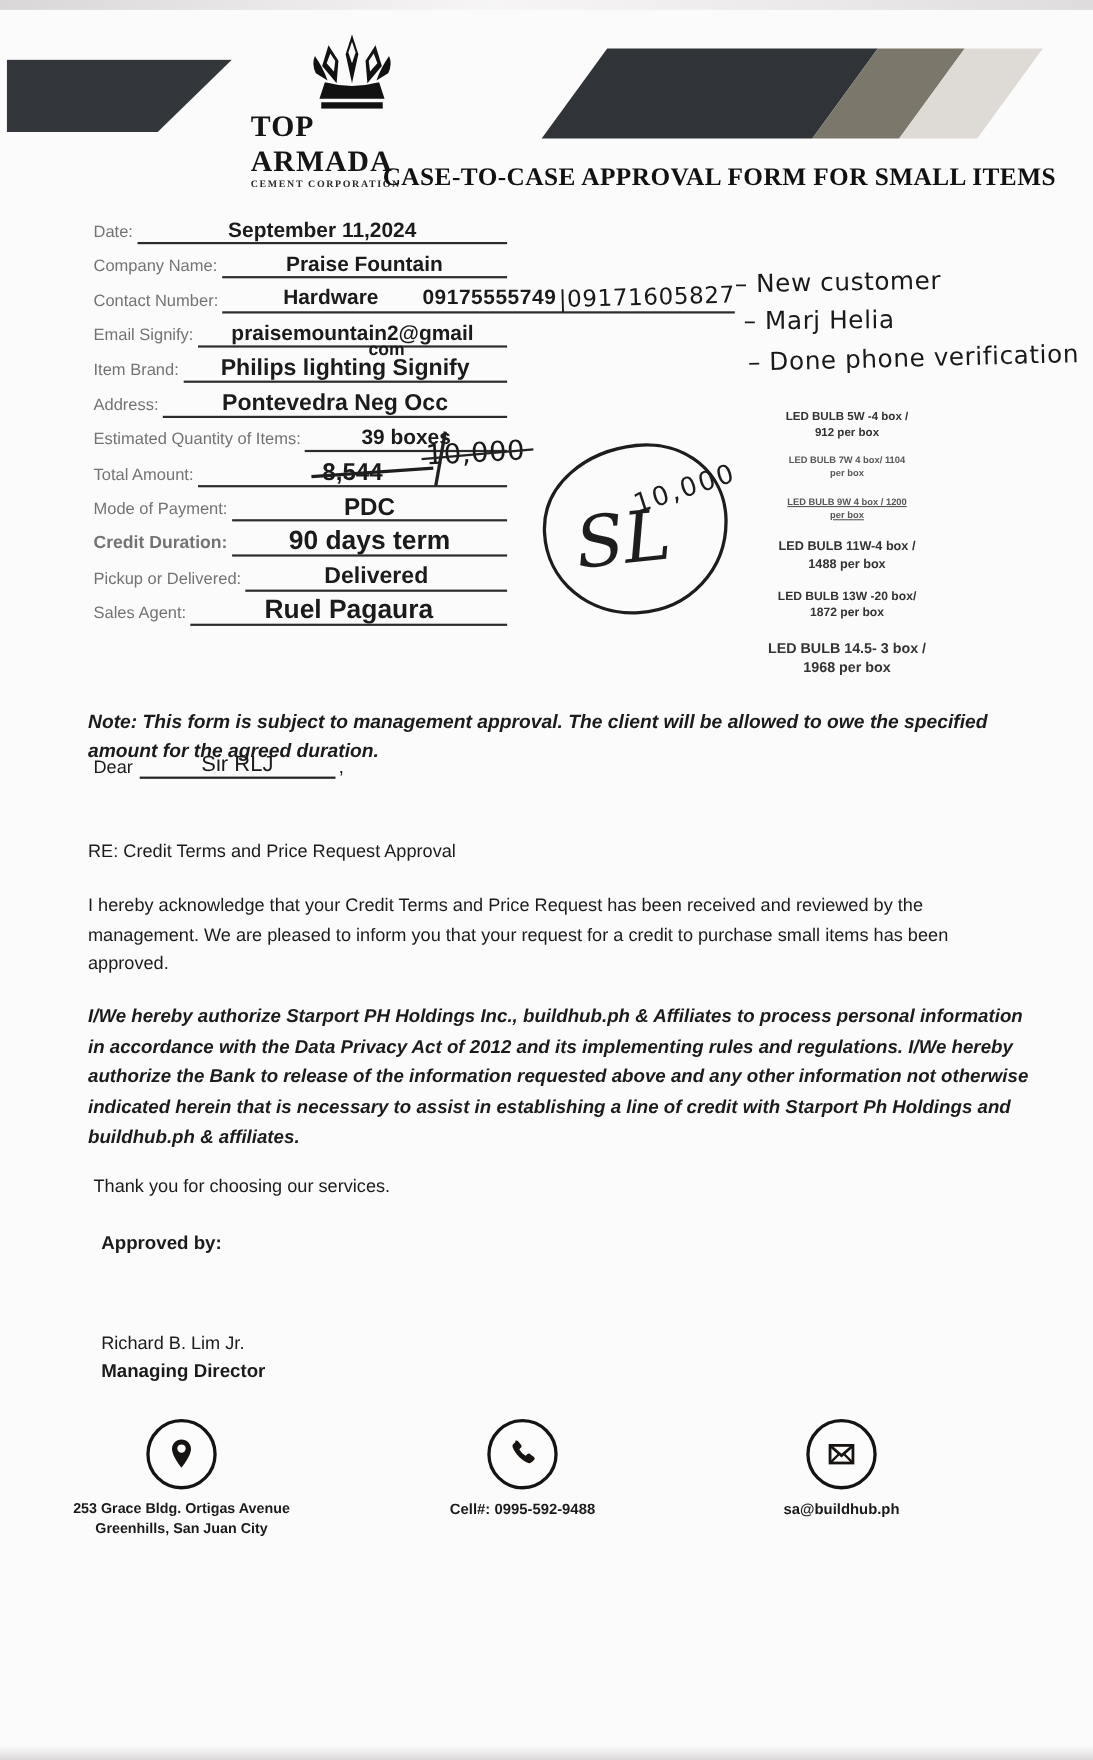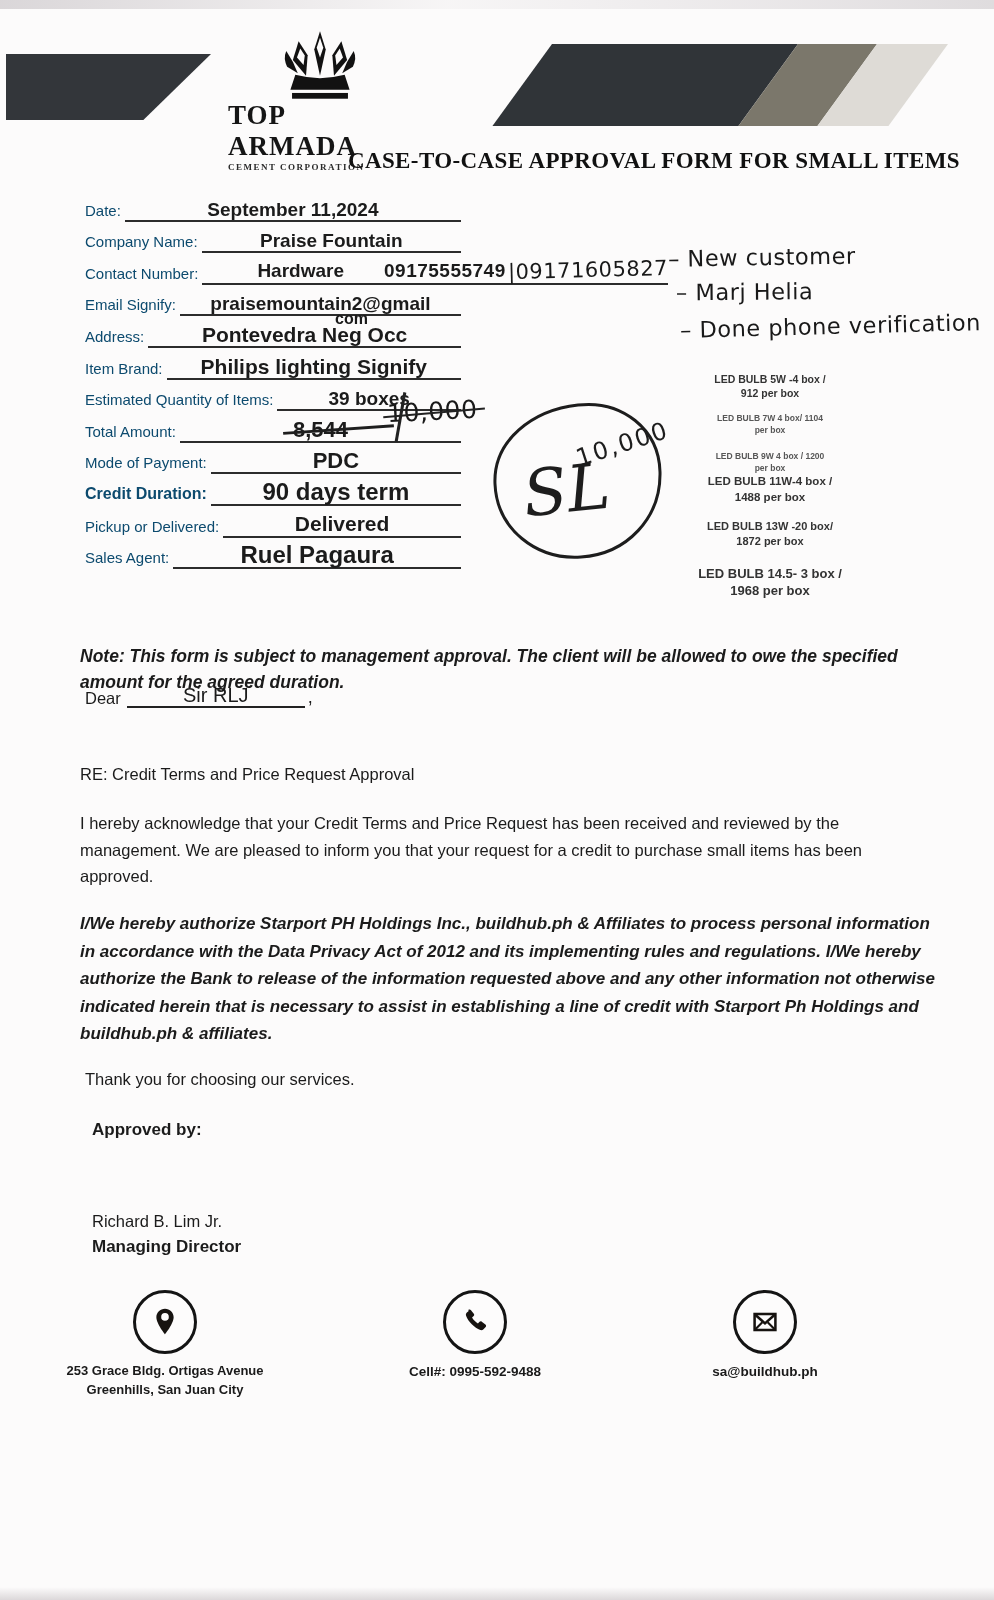--- a/index.html
+++ b/index.html
@@ -26,21 +26,21 @@
   .logo svg{display:block;margin:0 auto;}
   .brand{font-family:"Liberation Serif",serif;font-weight:bold;font-size:27px;letter-spacing:1px;color:#151515;margin-top:-2px;}
   .brand-sub{font-family:"Liberation Serif",serif;font-weight:bold;font-size:9px;letter-spacing:1.5px;color:#2a2a2a;}
 
   .form-title{position:absolute;top:148px;left:0;width:960px;text-align:right;
     font-family:"Liberation Serif",serif;font-weight:bold;font-size:23px;letter-spacing:.4px;color:#111;}
 
   
   .form{position:absolute;left:85px;top:190px;width:376px;}
   .frow{position:relative;display:flex;align-items:flex-end;height:31.6px;}
-  .flabel{font-size:15px;color:#0c4a6e;white-space:nowrap;padding:0 4px 3px 0;margin-top:20px;}
+  .flabel{font-size:15px;color:#737373;white-space:nowrap;padding:0 4px 3px 0;margin-top:20px;}
   .flabel.bold{font-weight:bold;font-size:16px;}
   .fline{flex:1;border-bottom:2px solid #2c2c2c;text-align:center;font-weight:bold;
     line-height:1.05;white-space:nowrap;overflow:visible;padding-bottom:0;}
   .v-md{font-size:19px;} .v-lg{font-size:21px;} .v-xl{font-size:24px;}
   .contact-line{display:flex;justify-content:flex-start;text-align:left;}
   .contact-line .cv1{margin-left:55px;font-size:19px;}
   .contact-line .cv2{margin-left:40px;font-size:19px;letter-spacing:.5px;}
   .hand{font-family:"DejaVu Sans",sans-serif;font-weight:500;letter-spacing:.5px;color:#191919;}
   .contact-line .cv3{display:inline-block;margin-left:2px;font-size:21px;transform:rotate(-1.5deg) translateY(-2px);font-weight:500;}
   .email-wrap{position:absolute;left:250px;top:25px;font-weight:bold;font-size:16px;z-index:3;}
@@ -58,21 +58,21 @@
   .ann.a2{margin-left:8px;transform:rotate(-.5deg);}
   .ann.a3{margin-left:12px;transform:rotate(-1.5deg);}
 
   .circle-note{position:absolute;left:488px;top:398px;}
 
   
   .led-list{position:absolute;left:648px;top:372px;width:244px;text-align:center;color:#333;}
   .led-i{font-weight:bold;line-height:1.35;}
   .led-1{font-size:10.5px;margin-bottom:13px;}
   .led-2{font-size:8.5px;color:#575757;margin-bottom:15px;}
-  .led-3{font-size:8.5px;color:#575757;}
+  .led-3{font-size:8.5px;color:#575757;margin-bottom:16px;text-decoration:underline;}
   .led-4{font-size:11.5px;margin-bottom:14px;}
   .led-5{font-size:11px;margin-bottom:16px;}
   .led-6{font-size:13px;}
 
   
   .note{position:absolute;left:80px;top:643px;width:862px;
     font-weight:bold;font-style:italic;font-size:17.5px;line-height:1.5;}
   .dear-row{position:absolute;left:85px;top:684px;display:flex;align-items:flex-end;font-size:16.5px;}
   .dear-line{width:178px;border-bottom:2px solid #222;text-align:center;font-weight:normal;font-size:20px;line-height:1.1;margin-left:6px;}
   .dear-suffix{font-size:18px;padding-left:3px;}
@@ -142,26 +142,26 @@
         <span class="cv2">09175555749</span>
         <span class="cv3 hand">|09171605827</span>
       </span>
     </div>
     <div class="frow">
       <span class="flabel">Email Signify:</span>
       <span class="fline v-md">praisemountain2@gmail</span>
       <span class="email-wrap">com</span>
     </div>
     <div class="frow">
+      <span class="flabel">Item Brand:</span>
+      <span class="fline v-lg">Philips lighting Signify</span>
+    </div>
+    <div class="frow">
       <span class="flabel">Address:</span>
       <span class="fline v-lg">Pontevedra Neg Occ</span>
-    </div>
-    <div class="frow">
-      <span class="flabel">Item Brand:</span>
-      <span class="fline v-lg">Philips lighting Signify</span>
     </div>
     <div class="frow">
       <span class="flabel">Estimated Quantity of Items:</span>
       <span class="fline v-md">39 boxes</span>
     </div>
     <div class="frow">
       <span class="flabel">Total Amount:</span>
       <span class="fline">
         <span class="struck">8,544</span>
       </span>

